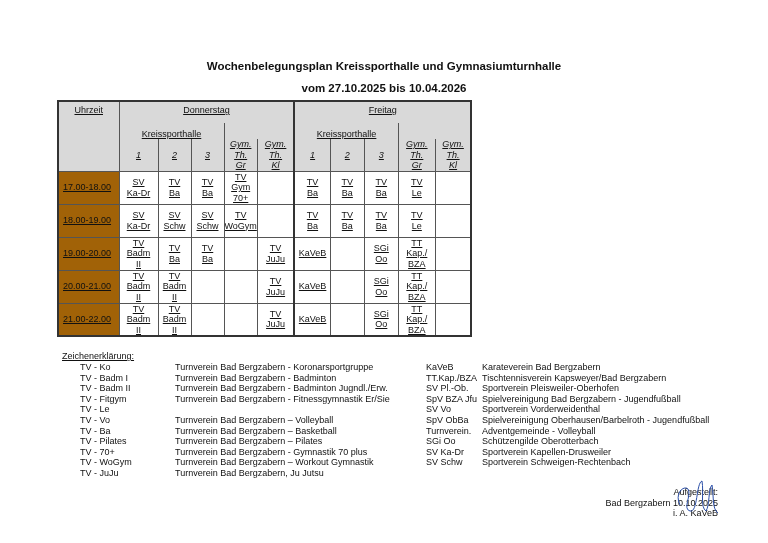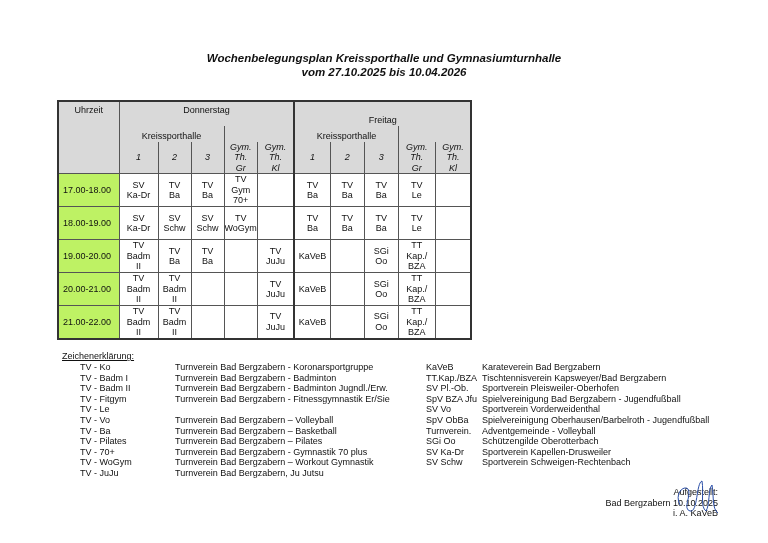--- a/index.html
+++ b/index.html
@@ -1,31 +1,31 @@
 <!DOCTYPE html>
 <html><head>
   <meta charset="utf-8">
   <style>
     html, body { margin: 0; padding: 0; background: #ffffff; }
     body { width: 768px; height: 543px; position: relative; overflow: hidden;
            font-family: "Liberation Sans", sans-serif; color: #111; }
     .title { position: absolute; left: 0; width: 768px; top: 51px; text-align: center;
              font-weight: bold; font-size: 11.5px; line-height: 14px; }
-    .title div { margin: 0; font-style: italic; }
+    .title div { margin: 8px; }
 
     table.plan { position: absolute; left: 57px; top: 100px; border-collapse: collapse;
                  font-size: 9px; table-layout: fixed; }
     table.plan td { border: 1px solid #555; padding: 0; text-align: center; vertical-align: middle;
                     line-height: 10.5px; overflow: hidden; }
     .hdr { background: #d9d9d9; }
-    .time { background: #bef264; text-align: left !important; padding-left: 4px !important; }
+    .time { background: #a16207; text-align: left !important; padding-left: 4px !important; }
     .body { background: #ffffff; }
     .it { font-style: italic; }
     .thickL { border-left: 2px solid #333 !important; }
-    .outer { border: 2px solid #333; }
+    .outer { border: 2px solid #333; text-decoration: underline; }
     .nob { border-top: none !important; border-bottom: none !important; margin-left: 29px; }
     .notop { border-top: none !important; }
     .nobot { border-bottom: none !important; }
 
     .legend-title { position: absolute; left: 62px; top: 351px; font-size: 9px; text-decoration: underline; }
     .legend { position: absolute; font-size: 9px; line-height: 10.6px; }
     .legend .row { display: flex; white-space: nowrap; align-items: flex-end; }
     .legend.left { left: 80px; top: 362px; }
     .legend.left .abbr { width: 95px; }
     .legend.right { left: 426px; top: 362px; }
@@ -53,21 +53,21 @@
     <col style="width:36px">
       <col style="width:34px">
       <col style="width:34px">
       <col style="width:37px">
       <col style="width:36px">
   </colgroup>
   <tbody id="plan-body">
       <tr style="height: 22px;">
         <td class="hdr" rowspan="3" style="vertical-align: top; padding-top: 3px;">Uhrzeit</td>
         <td class="hdr nobot" colspan="5" style="vertical-align: top; padding-top: 3px;">Donnerstag</td>
-        <td class="hdr nobot thickL" colspan="5" style="vertical-align: top; padding-top: 13px;">Freitag</td>
+        <td class="hdr nobot thickL" colspan="5" style="vertical-align: top; padding-top: 3px;">Freitag</td>
       </tr>
       <tr style="height: 16px;">
         <td class="hdr nob" colspan="3" style="vertical-align: bottom;">Kreissporthalle</td>
         <td class="hdr nob" colspan="2" style="border-left: 1px solid rgb(85, 85, 85);"></td>
         <td class="hdr nob thickL" colspan="3" style="vertical-align: bottom;">Kreissporthalle</td>
         <td class="hdr nob" colspan="2" style="border-left: 1px solid rgb(85, 85, 85);"></td>
       </tr>
       <tr style="height: 31px;">
         <td class="hdr it notop">1</td>
         <td class="hdr it notop">2</td>

